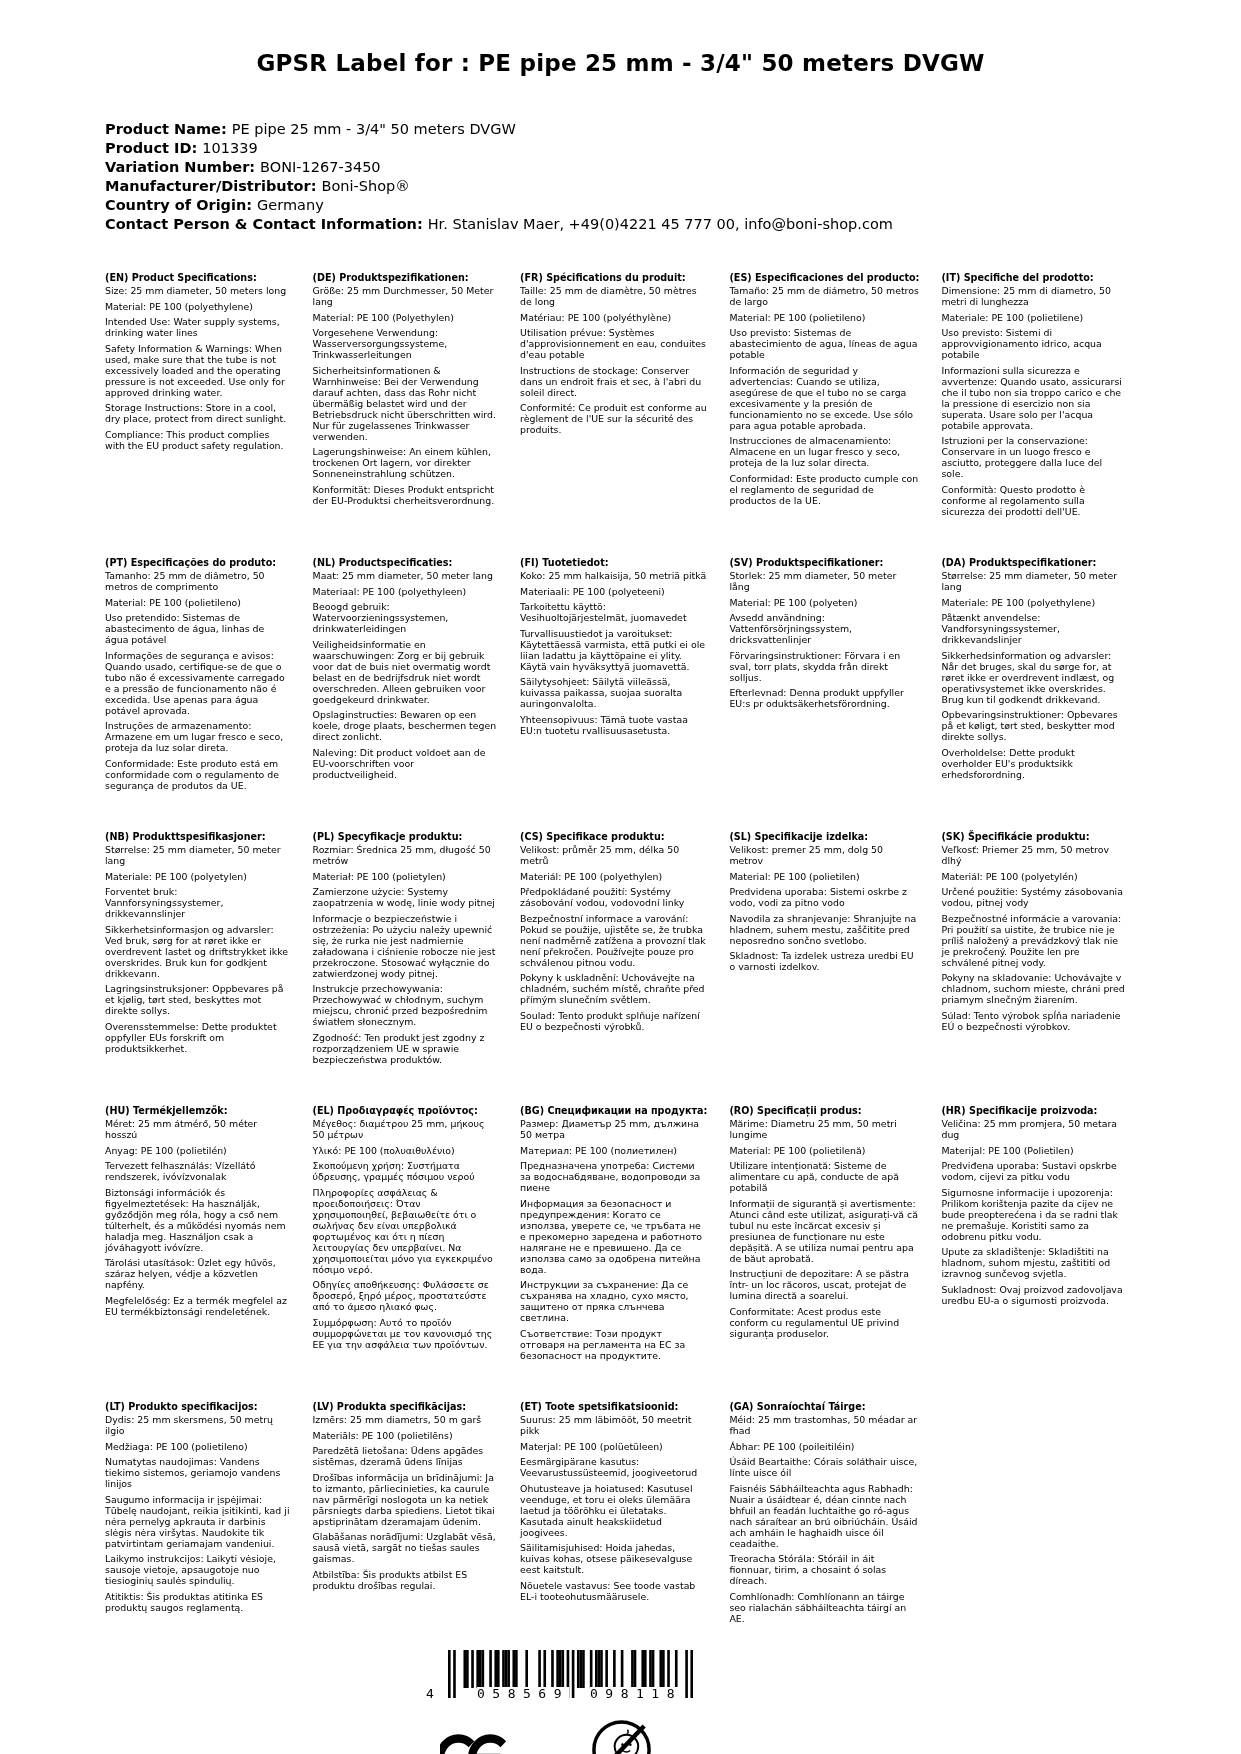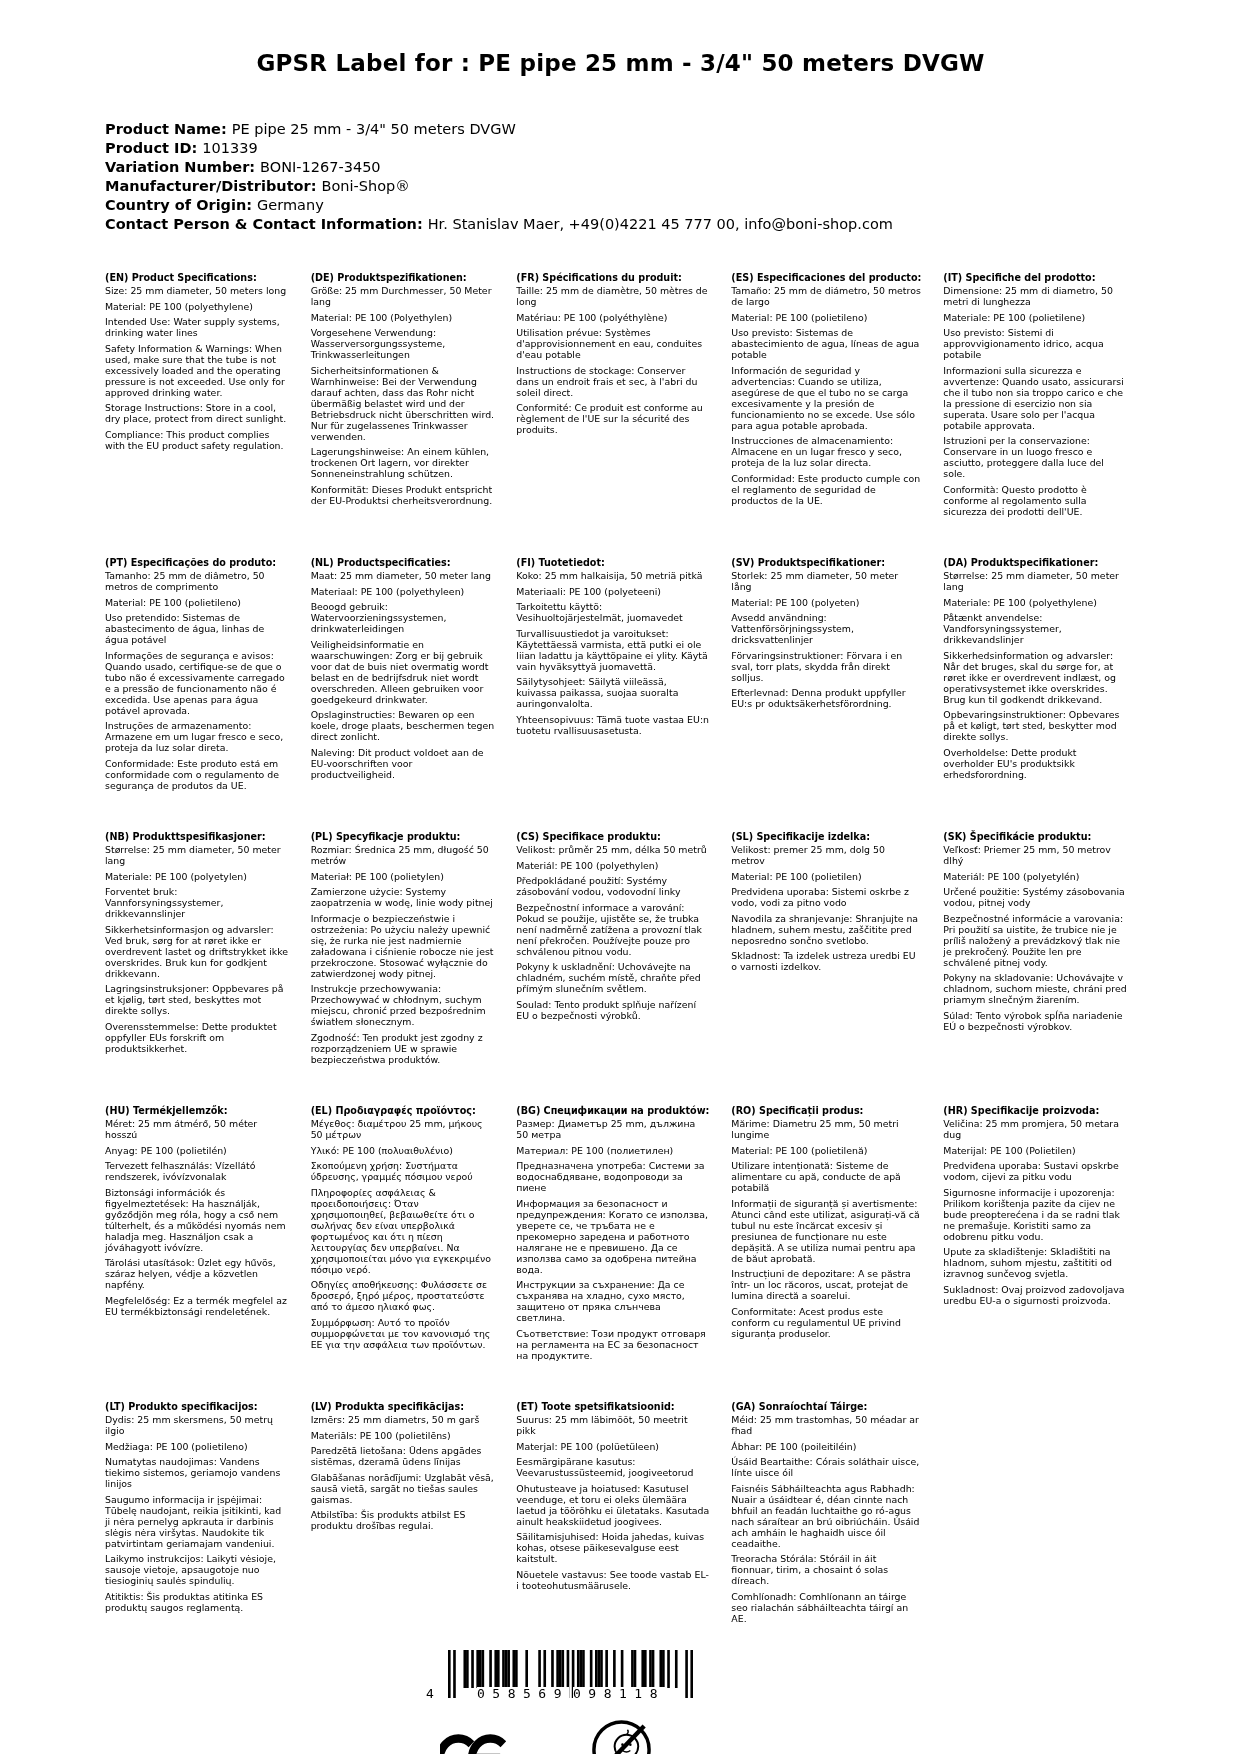--- a/index.html
+++ b/index.html
@@ -13,21 +13,21 @@
   .grid{display:grid;grid-template-columns:repeat(5,1fr);column-gap:13px;row-gap:36px;margin:38px 57px 0 57px;align-items:start;}
   .lang-block{font-size:9.4px;line-height:11px;padding-right:9px;}
   .block-title{font-weight:bold;font-size:9.6px;white-space:nowrap;margin-bottom:2px;}
   .block-par{margin:0 0 4.5px 0;}
   .footer{position:relative;width:245px;margin:22px 0 0 400px;}
   .barcode-wrap{position:relative;width:245px;height:50px;}
   .barcode-wrap svg{position:absolute;left:0;top:0;}
   .bc-digit{position:absolute;font-family:"DejaVu Sans Mono", monospace;font-size:13px;line-height:13px;background:#fff;}
   .bc-d0{left:-22px;top:37px;background:transparent;}
   .bc-d1{left:29px;top:37px;letter-spacing:7.5px;}
-  .bc-d2{left:125px;top:37px;letter-spacing:7.5px;}
+  .bc-d2{left:142px;top:37px;letter-spacing:7.5px;}
   .symbols-row{position:relative;height:80px;margin-top:14px;}
   .ce-svg{position:absolute;left:-8px;top:18px;}
   .age-svg{position:absolute;left:142px;top:0;}
 </style>
 </head>
 <body>
 
 <div class="page">
   <h1 class="doc-title">GPSR Label for : PE pipe 25 mm - 3/4" 50 meters DVGW</h1>
 
@@ -185,21 +185,21 @@
       <div class="lang-block">
         <div class="block-title">(EL) Προδιαγραφές προϊόντος:</div>
         <p class="block-par">Μέγεθος: διαμέτρου 25 mm, μήκους 50 μέτρων</p>
         <p class="block-par">Υλικό: PE 100 (πολυαιθυλένιο)</p>
         <p class="block-par">Σκοπούμενη χρήση: Συστήματα ύδρευσης, γραμμές πόσιμου νερού</p>
         <p class="block-par">Πληροφορίες ασφάλειας &amp; προειδοποιήσεις: Όταν χρησιμοποιηθεί, βεβαιωθείτε ότι ο σωλήνας δεν είναι υπερβολικά φορτωμένος και ότι η πίεση λειτουργίας δεν υπερβαίνει. Να χρησιμοποιείται μόνο για εγκεκριμένο πόσιμο νερό.</p>
         <p class="block-par">Οδηγίες αποθήκευσης: Φυλάσσετε σε δροσερό, ξηρό μέρος, προστατεύστε από το άμεσο ηλιακό φως.</p>
         <p class="block-par">Συμμόρφωση: Αυτό το προϊόν συμμορφώνεται με τον κανονισμό της ΕΕ για την ασφάλεια των προϊόντων.</p>
       </div>
       <div class="lang-block">
-        <div class="block-title">(BG) Спецификации на produktów:</div>
+        <div class="block-title">(BG) Спецификации на продукта:</div>
         <p class="block-par">Размер: Диаметър 25 mm, дължина 50 метра</p>
         <p class="block-par">Материал: PE 100 (полиетилен)</p>
         <p class="block-par">Предназначена употреба: Системи за водоснабдяване, водопроводи за пиене</p>
         <p class="block-par">Информация за безопасност и предупреждения: Когато се използва, уверете се, че тръбата не е прекомерно заредена и работното налягане не е превишено. Да се използва само за одобрена питейна вода.</p>
         <p class="block-par">Инструкции за съхранение: Да се съхранява на хладно, сухо място, защитено от пряка слънчева светлина.</p>
         <p class="block-par">Съответствие: Този продукт отговаря на регламента на ЕС за безопасност на продуктите.</p>
       </div>
       <div class="lang-block">
         <div class="block-title">(RO) Specificații produs:</div>
         <p class="block-par">Mărime: Diametru 25 mm, 50 metri lungime</p>
@@ -225,20 +225,21 @@
         <p class="block-par">Numatytas naudojimas: Vandens tiekimo sistemos, geriamojo vandens linijos</p>
         <p class="block-par">Saugumo informacija ir įspėjimai: Tūbelę naudojant, reikia įsitikinti, kad ji nėra pernelyg apkrauta ir darbinis slėgis nėra viršytas. Naudokite tik patvirtintam geriamajam vandeniui.</p>
         <p class="block-par">Laikymo instrukcijos: Laikyti vėsioje, sausoje vietoje, apsaugotoje nuo tiesioginių saulės spindulių.</p>
         <p class="block-par">Atitiktis: Šis produktas atitinka ES produktų saugos reglamentą.</p>
       </div>
       <div class="lang-block">
         <div class="block-title">(LV) Produkta specifikācijas:</div>
         <p class="block-par">Izmērs: 25 mm diametrs, 50 m garš</p>
         <p class="block-par">Materiāls: PE 100 (polietilēns)</p>
         <p class="block-par">Paredzētā lietošana: Ūdens apgādes sistēmas, dzeramā ūdens līnijas</p>
+        <p class="block-par">Drošības informācija un brīdinājumi: Ja to izmanto, pārliecinieties, ka caurule nav pārmērīgi noslogota un ka netiek pārsniegts darba spiediens. Lietot tikai apstiprinātam dzeramajam ūdenim.</p>
         <p class="block-par">Glabāšanas norādījumi: Uzglabāt vēsā, sausā vietā, sargāt no tiešas saules gaismas.</p>
         <p class="block-par">Atbilstība: Šis produkts atbilst ES produktu drošības regulai.</p>
       </div>
       <div class="lang-block">
         <div class="block-title">(ET) Toote spetsifikatsioonid:</div>
         <p class="block-par">Suurus: 25 mm läbimõõt, 50 meetrit pikk</p>
         <p class="block-par">Materjal: PE 100 (polüetüleen)</p>
         <p class="block-par">Eesmärgipärane kasutus: Veevarustussüsteemid, joogiveetorud</p>
         <p class="block-par">Ohutusteave ja hoiatused: Kasutusel veenduge, et toru ei oleks ülemäära laetud ja töörõhku ei ületataks. Kasutada ainult heakskiidetud joogivees.</p>
         <p class="block-par">Säilitamisjuhised: Hoida jahedas, kuivas kohas, otsese päikesevalguse eest kaitstult.</p>

